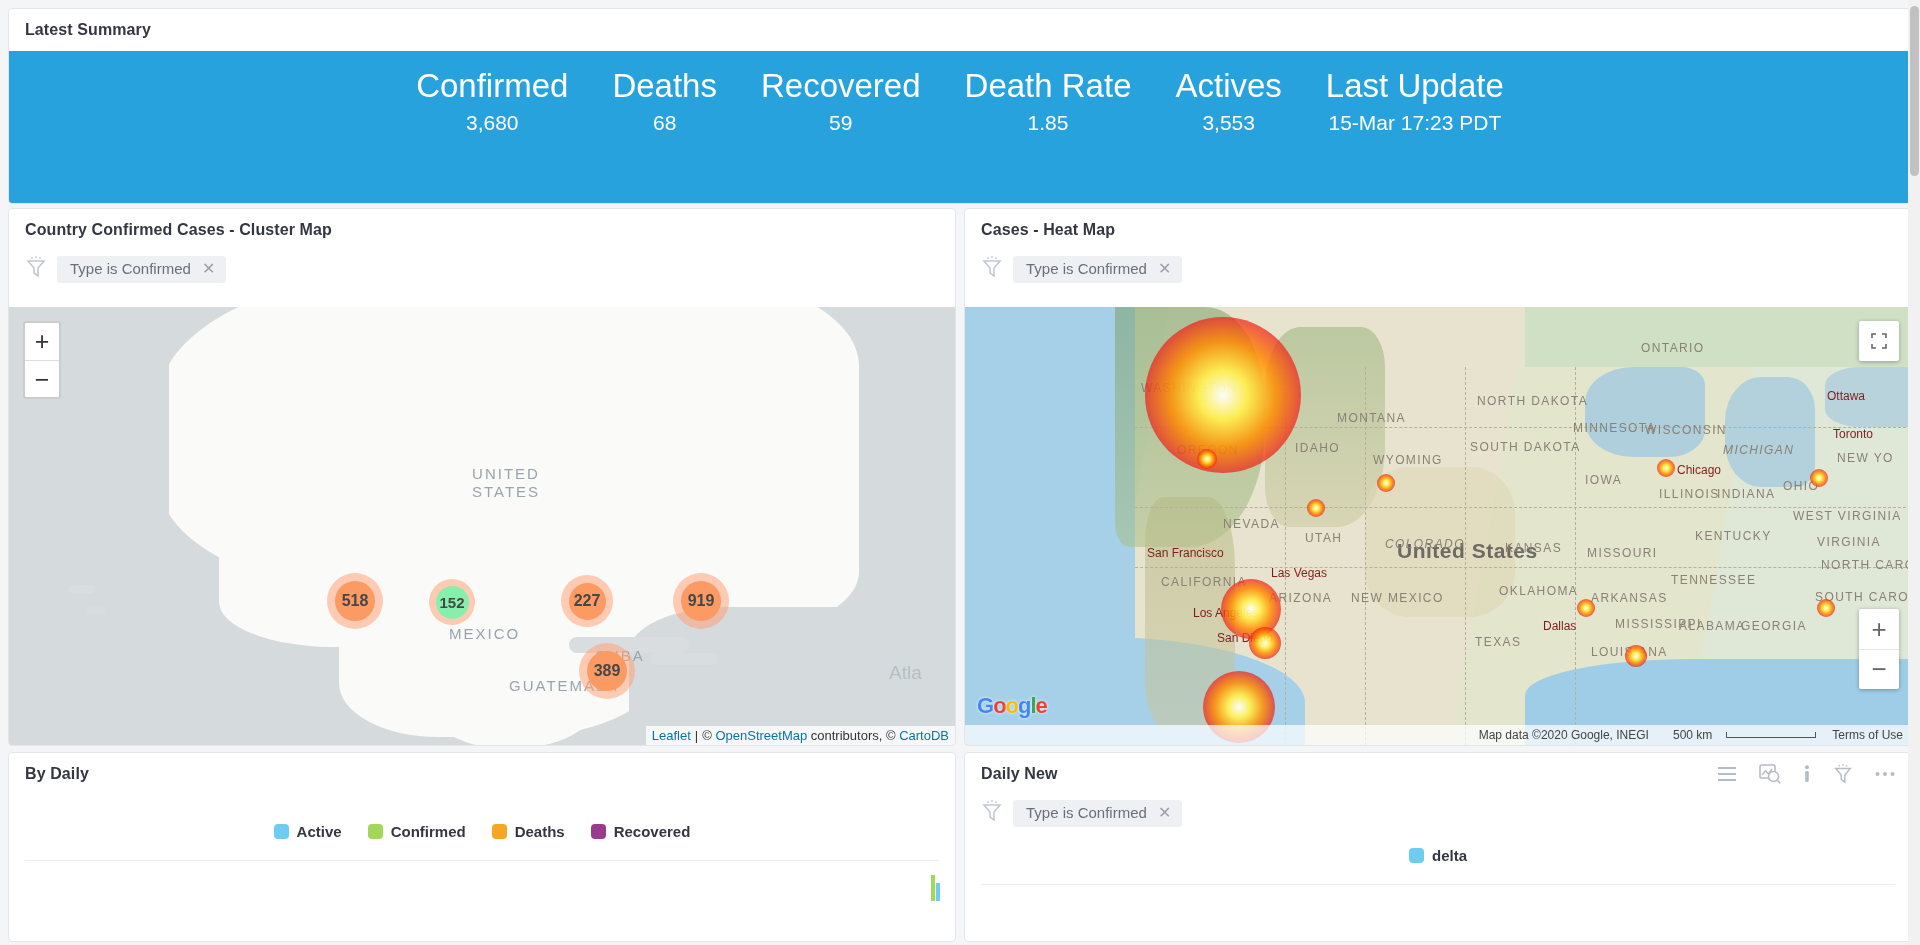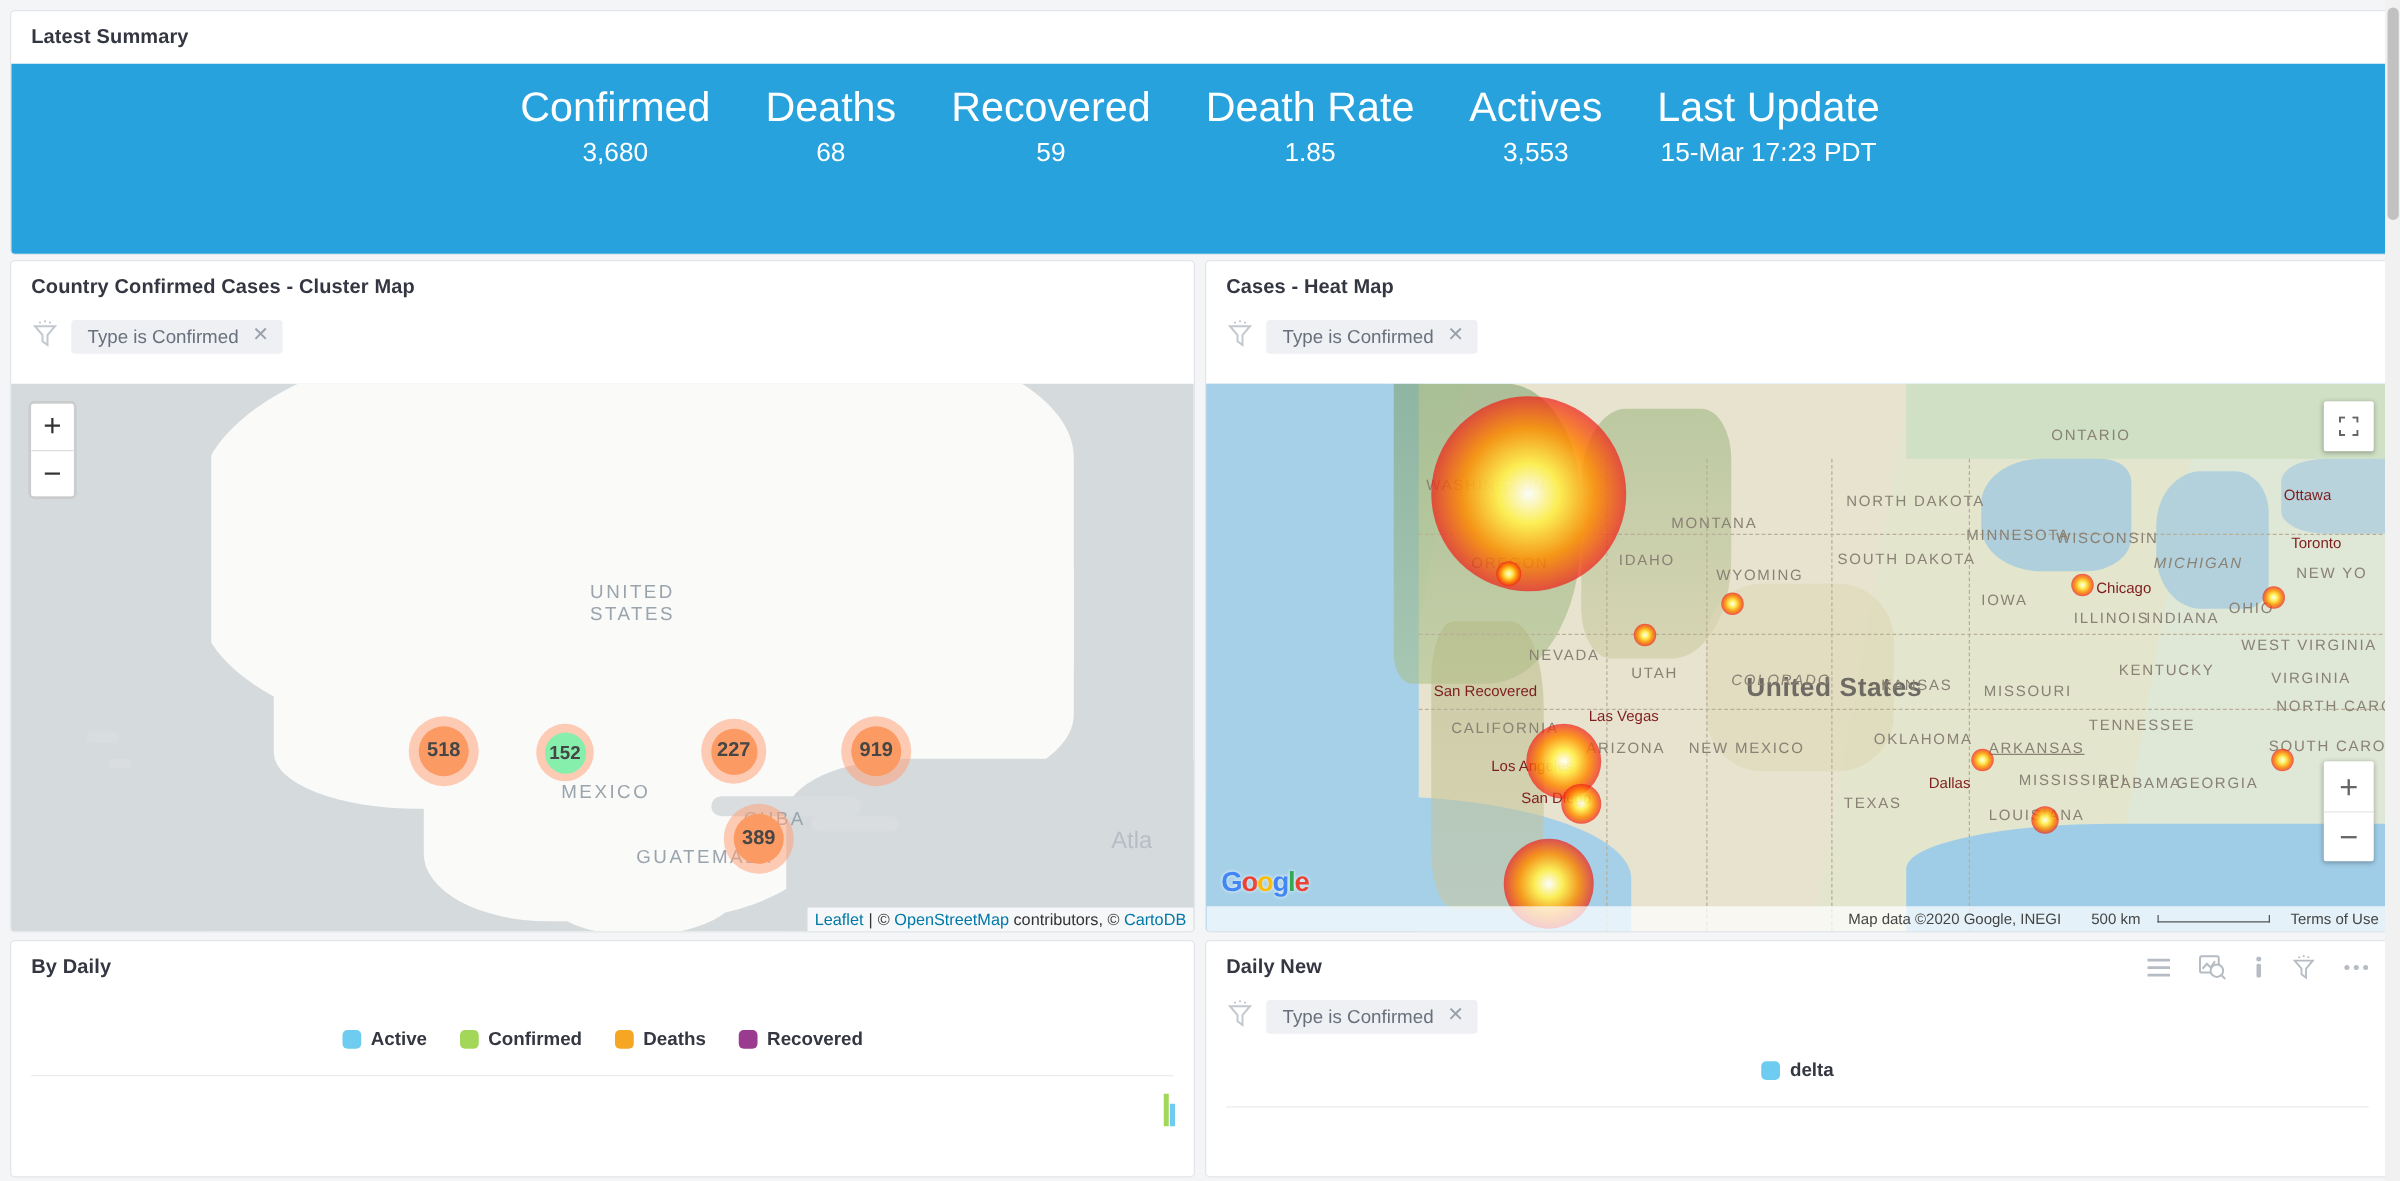--- a/index.html
+++ b/index.html
@@ -368,35 +368,35 @@
       <div class="state" style="left:420px;top:230px;font-style:italic;">COLORADO</div>
       <div class="state" style="left:540px;top:234px;">KANSAS</div>
       <div class="state" style="left:622px;top:239px;">MISSOURI</div>
       <div class="state" style="left:730px;top:222px;">KENTUCKY</div>
       <div class="state" style="left:828px;top:203px;width:46px;line-height:12px;">WEST VIRGINIA</div>
       <div class="state" style="left:852px;top:228px;">VIRGINIA</div>
       <div class="state" style="left:196px;top:268px;">CALIFORNIA</div>
       <div class="state" style="left:304px;top:284px;">ARIZONA</div>
       <div class="state" style="left:386px;top:284px;">NEW MEXICO</div>
       <div class="state" style="left:534px;top:277px;">OKLAHOMA</div>
-      <div class="state" style="left:626px;top:284px;text-decoration:underline;">ARKANSAS</div>
+      <div class="state" style="left:626px;top:284px;">ARKANSAS</div>
       <div class="state" style="left:706px;top:266px;">TENNESSEE</div>
       <div class="state" style="left:856px;top:252px;width:48px;line-height:12px;">NORTH CAROLINA</div>
       <div class="state" style="left:850px;top:284px;width:48px;line-height:12px;">SOUTH CAROLINA</div>
       <div class="state" style="left:650px;top:310px;">MISSISSIPPI</div>
       <div class="state" style="left:714px;top:312px;">ALABAMA</div>
       <div class="state" style="left:776px;top:312px;">GEORGIA</div>
       <div class="state" style="left:510px;top:328px;">TEXAS</div>
       <div class="state" style="left:626px;top:338px;">LOUISIANA</div>
       <div class="state" style="left:872px;top:144px;">NEW YO</div>
 
       <div class="city" style="left:862px;top:82px;">Ottawa</div>
       <div class="city" style="left:848px;top:120px;margin-left:20px;">Toronto</div>
       <div class="city" style="left:712px;top:156px;">Chicago</div>
-      <div class="city" style="left:182px;top:239px;">San Recovered</div>
+      <div class="city" style="left:182px;top:239px;">San Francisco</div>
       <div class="city" style="left:306px;top:259px;">Las Vegas</div>
       <div class="city" style="left:228px;top:299px;">Los Angeles</div>
       <div class="city" style="left:252px;top:324px;">San Diego</div>
       <div class="city" style="left:578px;top:312px;">Dallas</div>
 
       <div class="g-ctrl" id="fullscreen-btn">
         <svg width="16" height="16" viewBox="0 0 16 16" stroke="#666" stroke-width="1.6" fill="none">
           <path d="M1 5V1h4M11 1h4v4M15 11v4h-4M5 15H1v-4"></path>
         </svg>
       </div>

